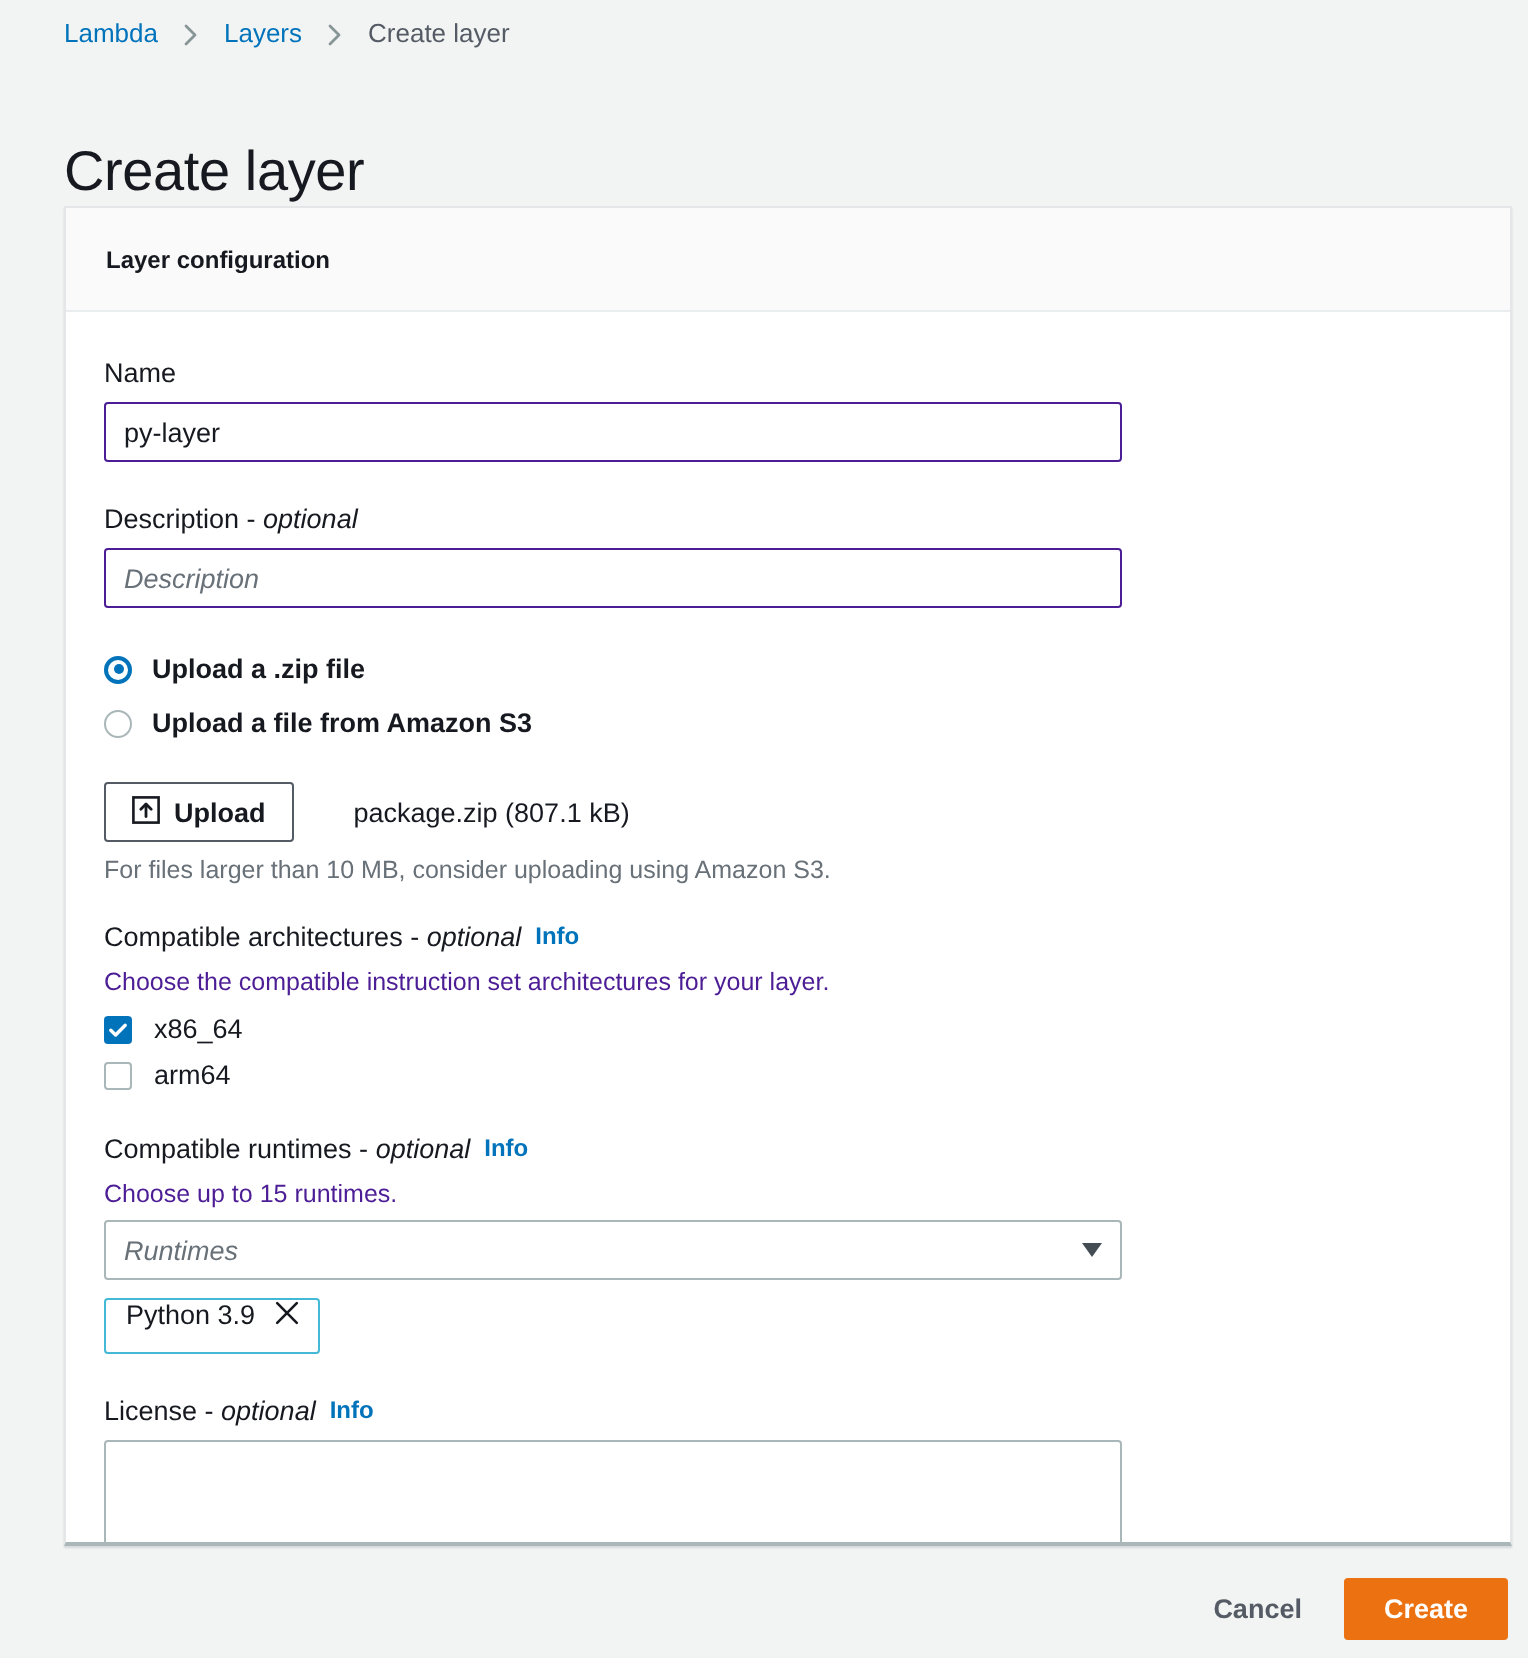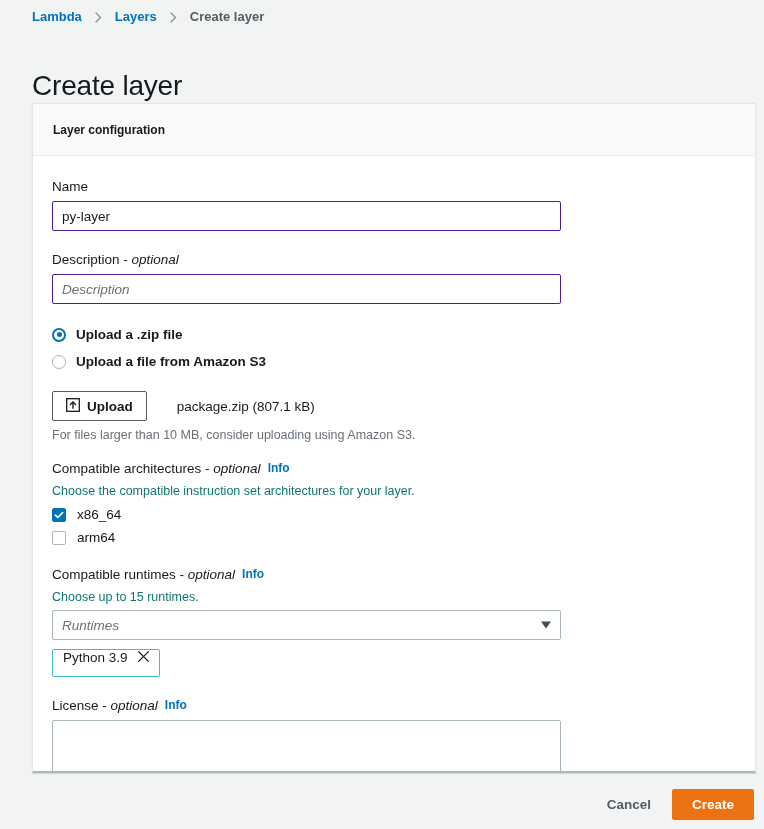--- a/index.html
+++ b/index.html
@@ -10,21 +10,21 @@
     font-family: "Liberation Sans", sans-serif;
     color: #16191f;
     -webkit-font-smoothing: antialiased;
   }
   .page { position: relative; width: 764px; height: 829px; overflow: hidden; }
 
   
   .breadcrumb {
     position: absolute; left: 32px; top: 9px;
     display: flex; align-items: center; gap: 4px;
-    font-size: 13px; line-height: 16px; font-weight: bold;
+    font-size: 13px; line-height: 16px;
   }
   .crumb-link { color: #0073bb; text-decoration: none; cursor: pointer; }
   .crumb-current { color: #545b64; }
   .crumb-sep {
     margin: 0 9px; color: #95a5a6; font-size: 12px;
     display: inline-flex; align-items: center;
   }
   .crumb-sep svg { display: block; }
 
   
@@ -62,21 +62,21 @@
     font-size: 13.5px; line-height: 18px; color: #16191f;
     margin-bottom: 5px; display: block;
   }
   .opt { font-style: italic; color: #16191f; }
   .info-link {
     color: #0073bb; font-size: 12px; font-weight: 700;
     margin-left: 7px; cursor: pointer; text-decoration: none;
     position: relative; top: -1px;
   }
   .desc-text {
-    font-size: 12.5px; line-height: 17px; color: #0f766e;
+    font-size: 12.5px; line-height: 17px; color: #4c1d95;
     margin-top: 4px; margin-bottom: 4px;
   }
 
   .text-input {
     width: 509px; height: 30px;
     border: 1px solid #4c1d95; border-radius: 2px;
     background: #fff; padding: 0 9px;
     font-family: "Liberation Sans", sans-serif;
     font-size: 13.5px; color: #16191f;
     outline: none;

